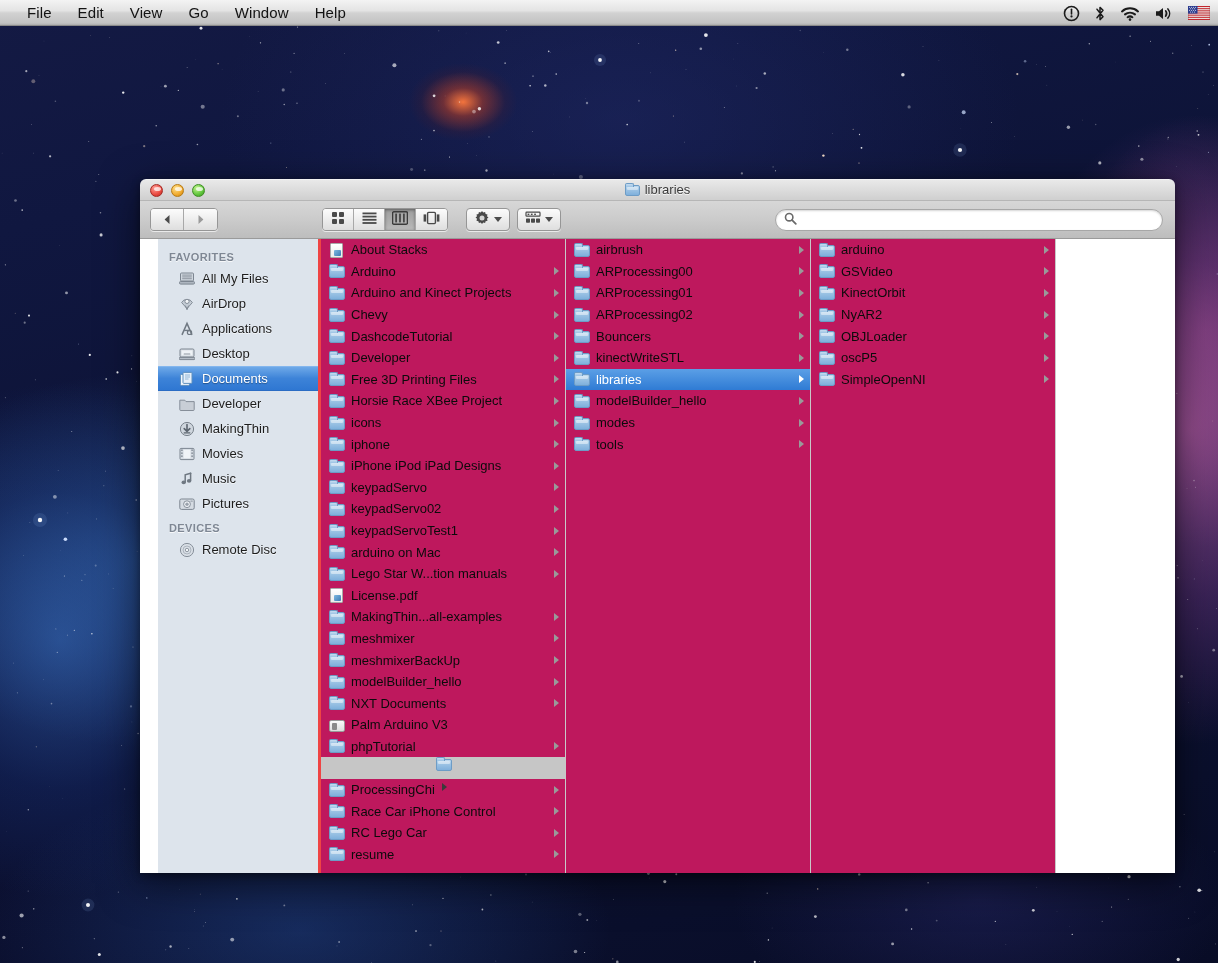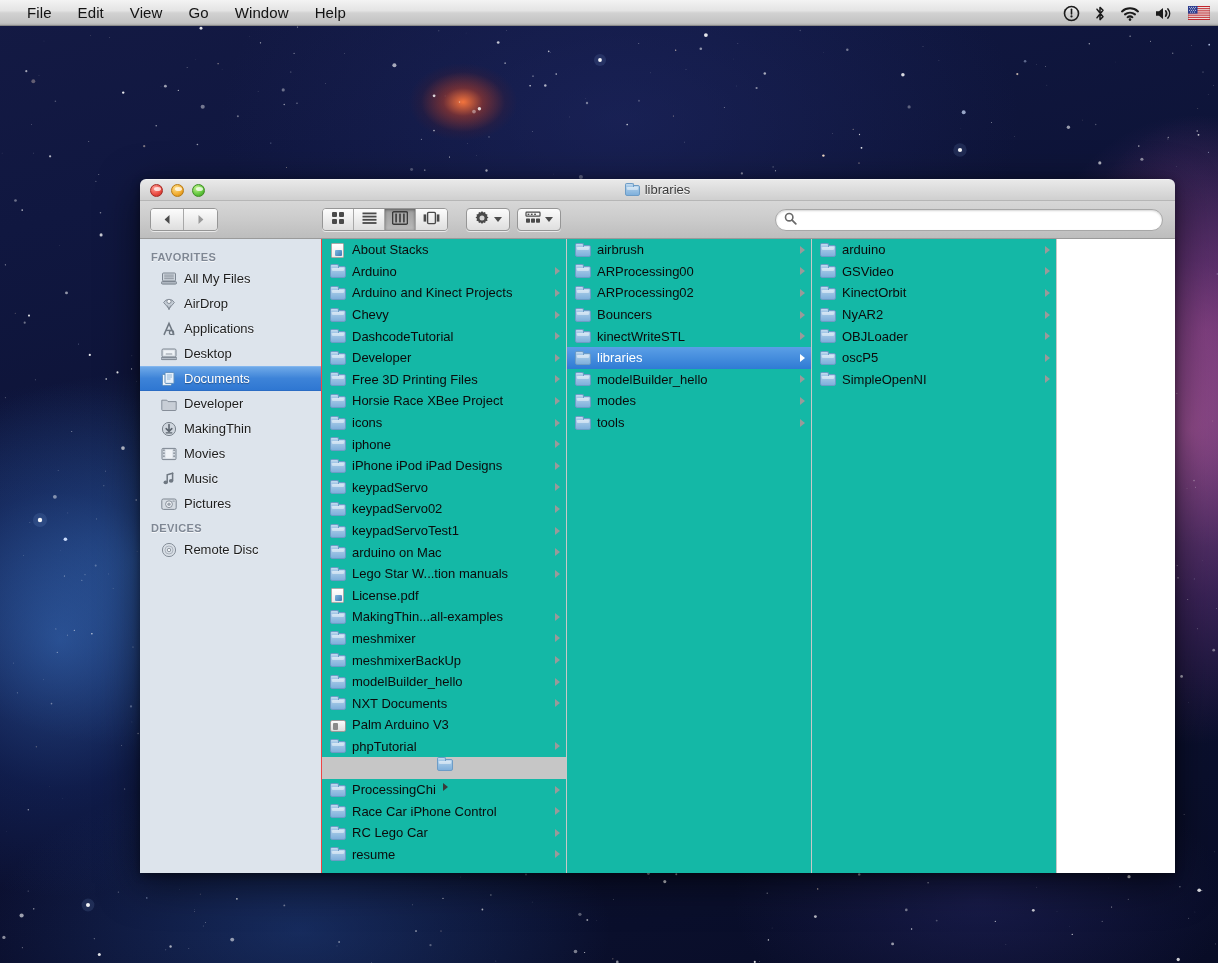--- a/index.html
+++ b/index.html
@@ -123,25 +123,26 @@
   #searchfield input {
     border: none; outline: none; flex: 1; font-size: 12px;
     font-family: "Liberation Sans", sans-serif; background: transparent; margin-left: 5px;
   }
 
   
   #body { display: flex; height: 634px; background: #fff; }
 
   
   #sidebar {
-    width: 182px; flex: none;
+    width: 163px; flex: none;
     background: #dde4ec;
-    border-right: 1px solid #ef4444;
+    border-right: 3px solid #ef4444;
     padding-top: 6px;
     overflow: hidden;
+    margin-left: 18px;
   }
   .sb-header {
     font-size: 11px; font-weight: bold; color: #7e8794;
     letter-spacing: 0.4px; padding: 6px 0 3px 11px;
     text-shadow: 0 1px 0 rgba(255,255,255,0.75);
   }
   .sb-row {
     display: flex; align-items: center; height: 25px;
     padding-left: 20px; gap: 7px; cursor: default;
     font-size: 13px; color: #1d1d1d;
@@ -153,21 +154,21 @@
     border-top: 1px solid #83b6ee; border-bottom: 1px solid #2a6cc4;
     height: 25px;
   }
   .sb-icon { width: 17px; height: 16px; flex: none; display:flex; align-items:center; justify-content:center; }
   .sb-label { white-space: nowrap; overflow: hidden; text-overflow: ellipsis; }
 
   
   #columns { flex: 1; display: flex; background: #fff; overflow: hidden; }
   .col {
     width: 245px; flex: none; border-right: 1px solid #c8c8c8;
-    background: #14b8a6; overflow: hidden; position: relative;
+    background: #be185d; overflow: hidden; position: relative;
   }
   .col.empty { background: #ffffff; }
   .frow {
     display: flex; align-items: center; height: 21.6px;
     padding: 0 6px 0 8px; gap: 6px; cursor: default;
     font-size: 13px; color: #0b0b0b;
     white-space: nowrap;
   }
   .frow.sel-active {
     background: linear-gradient(to bottom, #5b9fe6 0%, #2f7bd4 100%);
@@ -1525,20 +1526,27 @@
             <span class="ficon">
               <span class="folder"></span>
             </span>
             <span class="fname">ARProcessing00</span>
             <span class="chev"></span>
           </div>
           <div class="frow">
             <span class="ficon">
               <span class="folder"></span>
             </span>
+            <span class="fname">ARProcessing01</span>
+            <span class="chev"></span>
+          </div>
+          <div class="frow">
+            <span class="ficon">
+              <span class="folder"></span>
+            </span>
             <span class="fname">ARProcessing02</span>
             <span class="chev"></span>
           </div>
           <div class="frow">
             <span class="ficon">
               <span class="folder"></span>
             </span>
             <span class="fname">Bouncers</span>
             <span class="chev"></span>
           </div>

